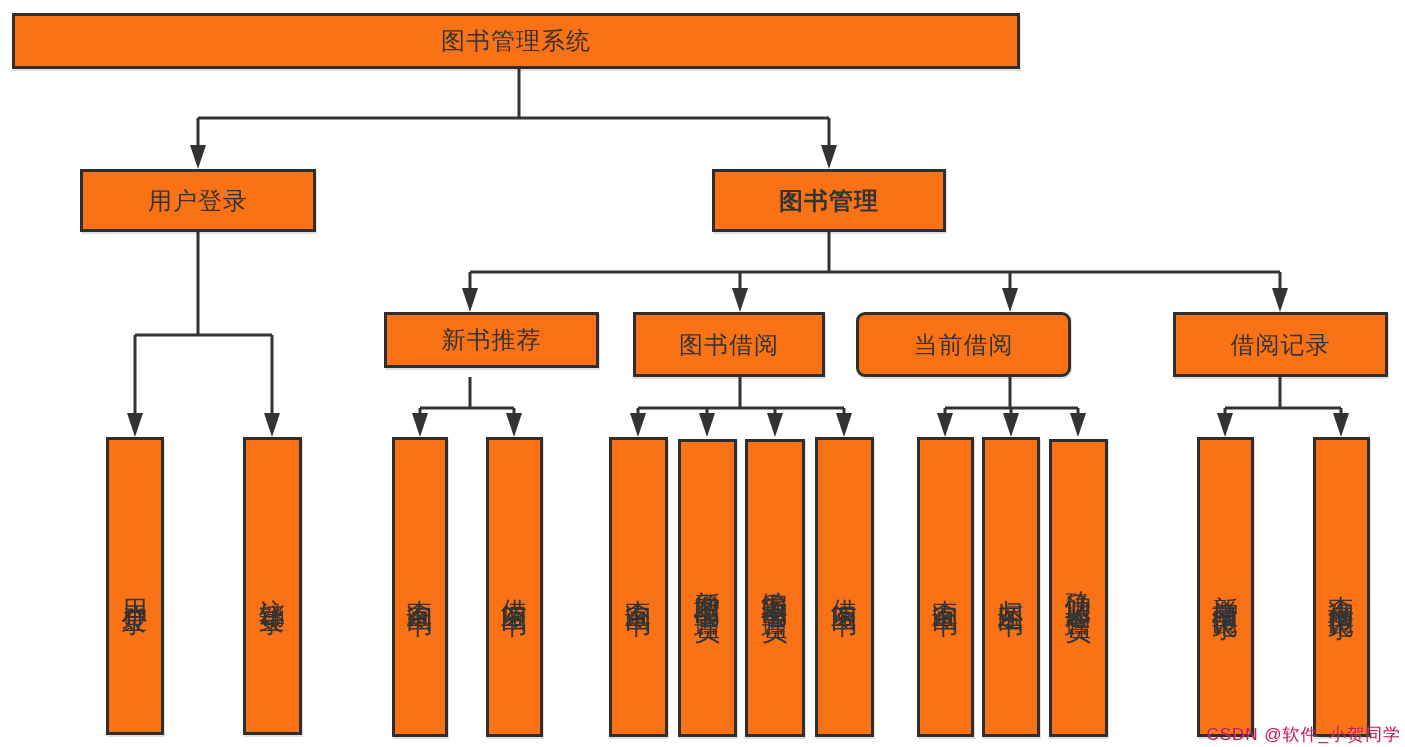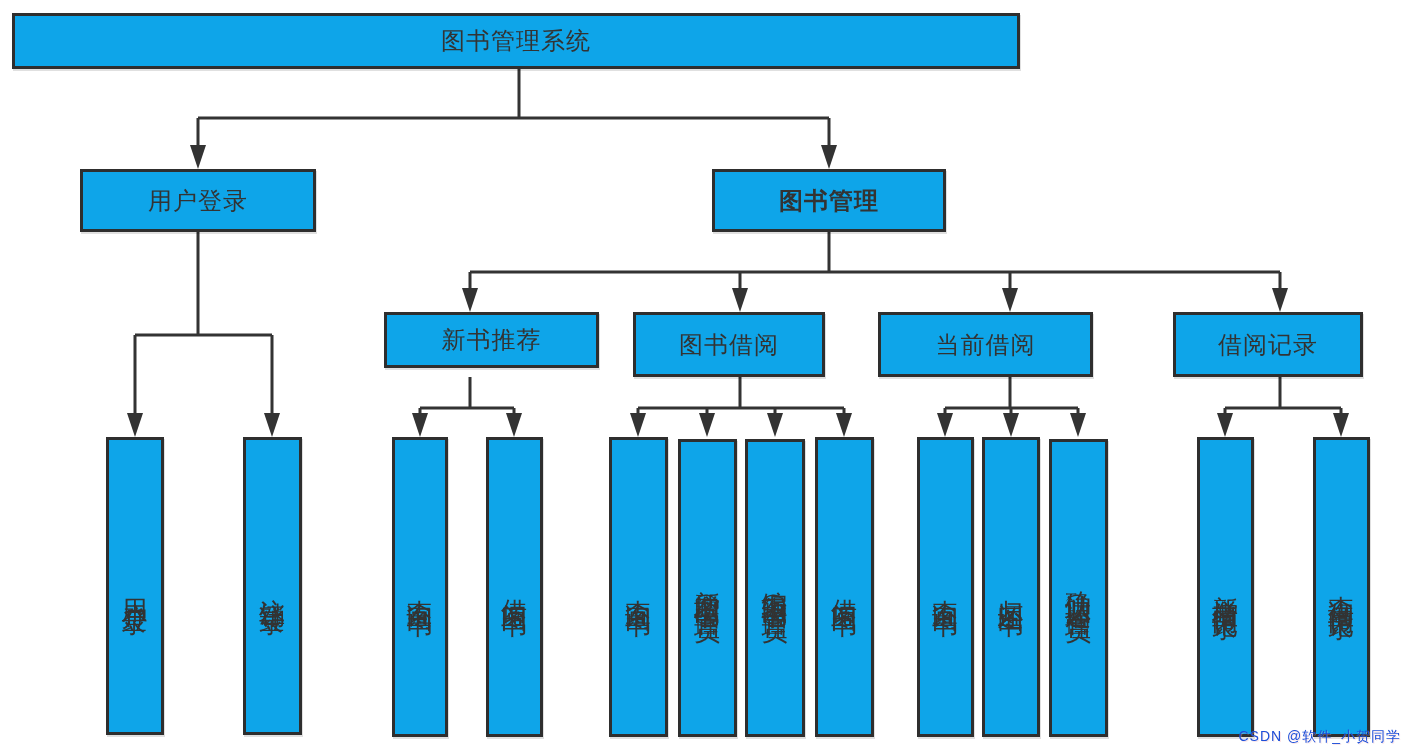--- a/index.html
+++ b/index.html
@@ -13,43 +13,43 @@
     overflow: hidden;
   }
   .connectors {
     position: absolute;
     left: 0; top: 0;
     width: 1405px; height: 747px;
   }
   .node {
     position: absolute;
     box-sizing: border-box;
-    background: #0ea5e9;
+    background: #f97316;
     border: 3px solid #2e2e2e;
     display: flex;
     align-items: center;
     justify-content: center;
     text-align: center;
     box-shadow: 1px 2px 0 rgba(0,0,0,0.12);
   }
   .node.h-label { font-size: 24px; letter-spacing: 1px; }
   .node.leaf span {
     writing-mode: vertical-rl;
     text-orientation: mixed;
     font-size: 26px;
     letter-spacing: 4px;
     line-height: 1;
     white-space: nowrap;
   }
   .watermark {
     position: absolute;
     right: 4px;
     bottom: 1px;
-    font-size: 14px;
-    color: #1d4ed8;
+    font-size: 17px;
+    color: #be185d;
     letter-spacing: 1px;
     text-shadow: 1px 1px 0 rgba(240,180,190,0.35);
   }
 </style>
 </head>
 <body>
 
 <div class="canvas">
 
   <svg class="connectors" width="1405" height="747" viewBox="0 0 1405 747" xmlns="http://www.w3.org/2000/svg">
@@ -95,22 +95,22 @@
     </g>
   </svg>
 
   <div class="node h-label" style="left:12px; top:13px; width:1008px; height:56px;">图书管理系统</div>
 
   <div class="node h-label" style="left:80px; top:169px; width:236px; height:63px;">用户登录</div>
   <div class="node h-label" style="left:712px; top:169px; width:234px; height:63px;font-weight:bold;">图书管理</div>
 
   <div class="node h-label" style="left:384px; top:312px; width:215px; height:56px;">新书推荐</div>
   <div class="node h-label" style="left:633px; top:312px; width:192px; height:65px;">图书借阅</div>
-  <div class="node h-label" style="left:878px; top:312px; width:215px; height:65px;">当前借阅</div>
-  <div class="node h-label" style="left:1173px; top:312px; width:190px; height:65px;">借阅记录</div>
+  <div class="node h-label" style="left:856px; top:312px; width:215px; height:65px;border-radius:9px;">当前借阅</div>
+  <div class="node h-label" style="left:1173px; top:312px; width:215px; height:65px;">借阅记录</div>
 
   <div class="node leaf" style="left:106px; top:437px; width:58px; height:298px;">
     <span>用户登录</span>
   </div>
   <div class="node leaf" style="left:243px; top:437px; width:59px; height:298px;">
     <span>注销登录</span>
   </div>
 
   <div class="node leaf" style="left:392px; top:437px; width:56px; height:300px;">
     <span>查询图书</span>

